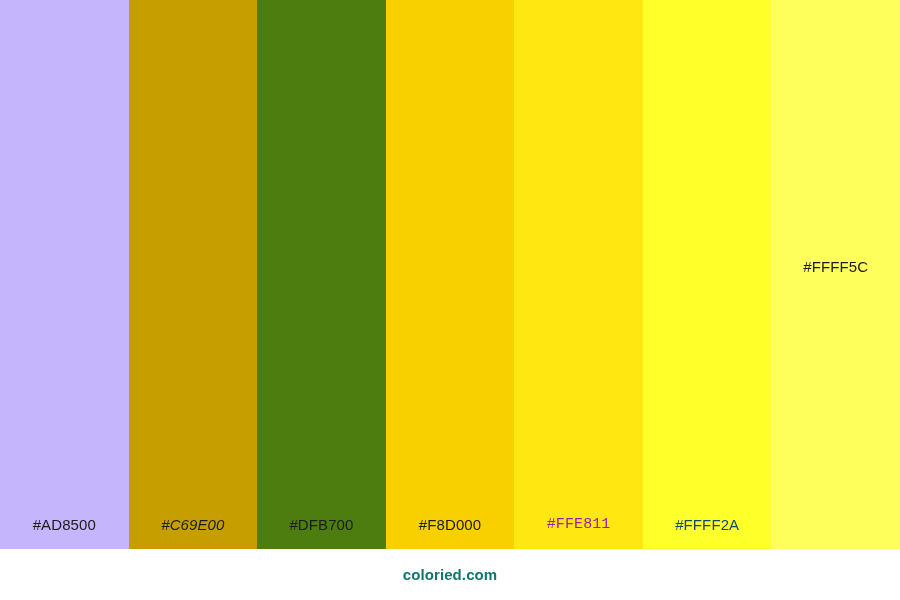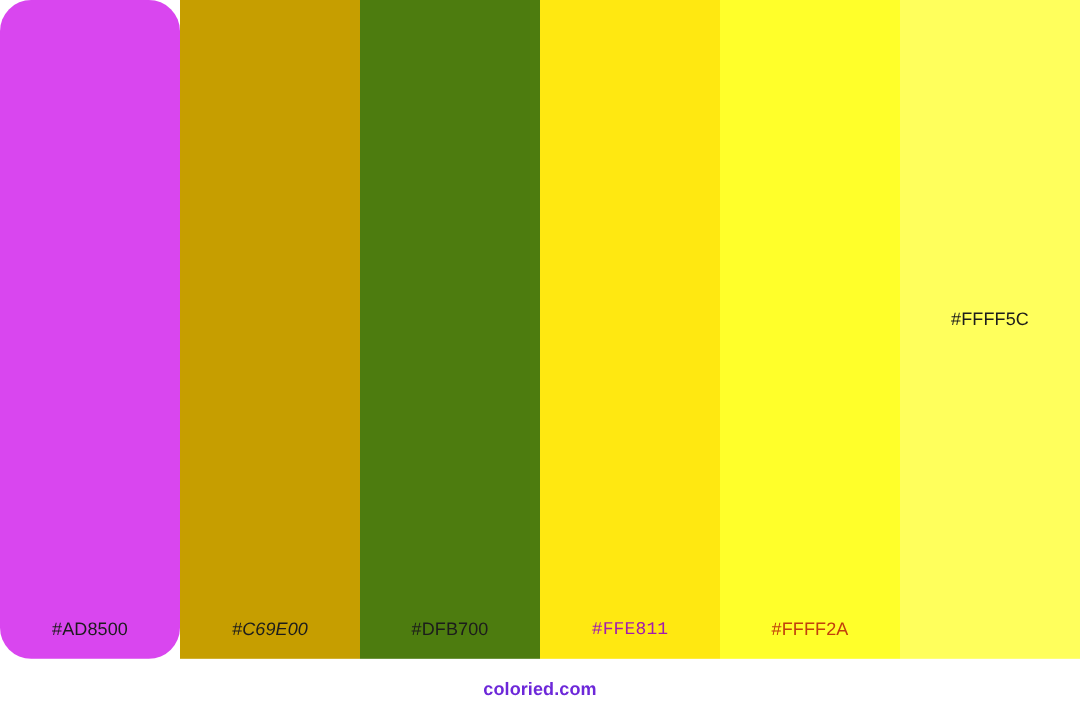--- a/index.html
+++ b/index.html
@@ -68,45 +68,48 @@
     user-select: none;
   }
 </style>
 </head>
 <body style="background-color: rgb(255, 255, 255);">
 
 <div id="palette-page">
 
   <div id="swatch-strip">
 
-    <div class="swatch" style="background-color: #d946ef; border-radius: 26px;">
+    <div class="swatch" style="background-color: #c4b5fd;">
       <span class="swatch-label" style="color: rgb(28, 28, 28);">#AD8500</span>
     </div>
 
     <div class="swatch" style="background-color: rgb(198, 158, 0);">
       <span class="swatch-label" style="color: rgb(28, 28, 28); font-style: italic;">#C69E00</span>
     </div>
 
     <div class="swatch" style="background-color: #4d7c0f;">
       <span class="swatch-label" style="color: rgb(28, 28, 28);">#DFB700</span>
     </div>
 
+    <div class="swatch" style="background-color: rgb(248, 208, 0);">
+      <span class="swatch-label" style="color: rgb(28, 28, 28);">#F8D000</span>
+    </div>
 
     <div class="swatch" style="background-color: rgb(255, 232, 17);">
       <span class="swatch-label" style="color: #a21caf; font-family: Liberation Mono, monospace;">#FFE811</span>
     </div>
 
     <div class="swatch" style="background-color: rgb(255, 255, 42);">
-      <span class="swatch-label" style="color: #c2410c;">#FFFF2A</span>
+      <span class="swatch-label" style="color: #0c4a6e;">#FFFF2A</span>
     </div>
 
 
     <div class="swatch" style="background-color: rgb(255, 255, 92); align-items: center;">
       <span class="swatch-label" style="color: rgb(28, 28, 28);">#FFFF5C</span>
     </div>
 
   </div>
 
   <div id="footer-bar">
-    <span id="footer-brand" style="color: #6d28d9;">coloried.com</span>
+    <span id="footer-brand" style="color: #0f766e;">coloried.com</span>
   </div>
 
 </div>
 
 </body></html>

